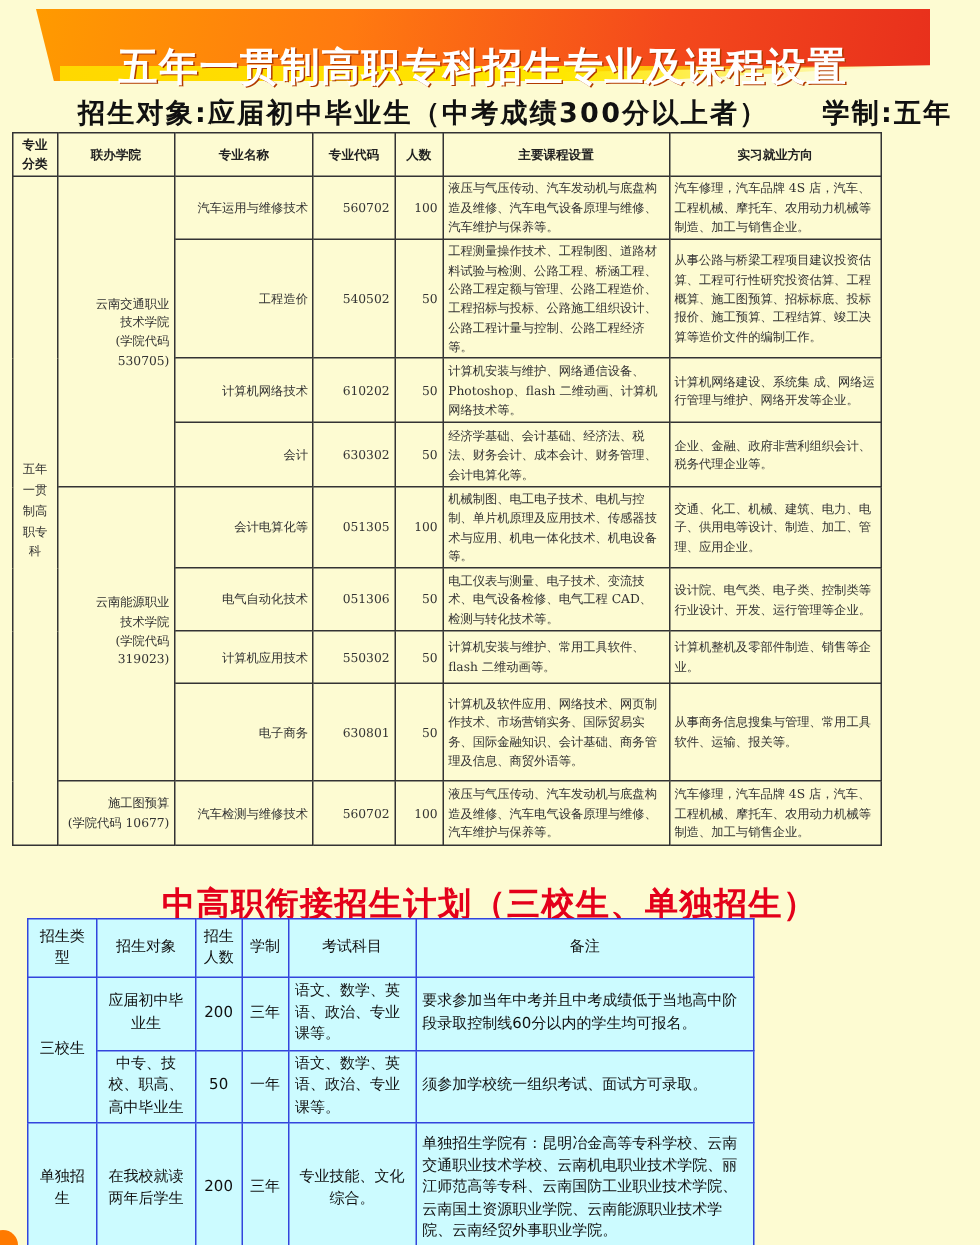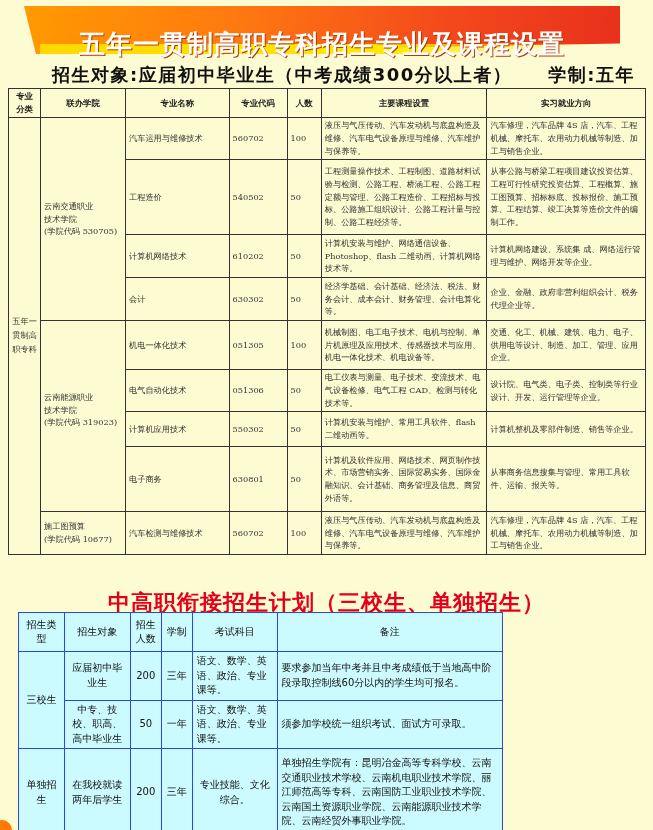--- a/index.html
+++ b/index.html
@@ -26,26 +26,26 @@
     text-shadow: 1px 1px 0 #b23a00;
   }
   .subline {
     position: absolute; left: 52px; top: 63px; width: 560px;
     font-family: "DejaVu Sans", sans-serif; font-weight: bold; font-size: 18px;
     color: #111; letter-spacing: 1.5px; white-space: nowrap;
   }
   .subline .gap { display: inline-block; width: 36px; }
 
   table { border-collapse: collapse; position: absolute; }
-  .t1 { left: 8px; top: 88px; width: 638px; font-size: 8.2px; color: #333; }
+  .t1 { left: 8px; top: 88px; width: 580px; font-size: 8.2px; color: #333; }
   .t1 td, .t1 th {
     border: 1px solid #333; padding: 1px 3px; vertical-align: middle; line-height: 1.55;
   }
   .t1 th { height: 24px; text-align: center; font-weight: bold; color: #222; font-size: 8.4px; }
-  .t1 .c { text-align: left; }
+  .t1 .c { text-align: right; }
   .t1 .l { text-align: left; }
   .t1 .cat { width: 24px; text-align: center; line-height: 1.7; }
 
   .section2 {
     position: absolute; left: 0; top: 588px; width: 653px; text-align: center;
     font-family: "DejaVu Sans", sans-serif; font-weight: bold; font-size: 22px;
     color: #e4001a; letter-spacing: 1px;
   }
   .t2 { left: 18px; top: 612px; width: 485px; background: #ccfbff; font-family: "DejaVu Sans", sans-serif; font-size: 10px; color: #111; }
   .t2 td, .t2 th { border: 1px solid #3344dd; padding: 2px 4px; vertical-align: middle; line-height: 1.45; }
@@ -123,21 +123,21 @@
     <td class="l">经济学基础、会计基础、经济法、税法、财务会计、成本会计、财务管理、会计电算化等。</td>
     <td class="l">企业、金融、政府非营利组织会计、税务代理企业等。</td>
   </tr>
 
   <tr style="height:49px">
     <td class="c" rowspan="4" style="vertical-align:top;padding-top:70px">
       <div>云南能源职业</div>
       <div>技术学院</div>
       <div>(学院代码 319023)</div>
     </td>
-    <td class="c">机电一体化技术</td>
+    <td class="c">会计电算化等</td>
     <td class="c">051305</td>
     <td class="c">100</td>
     <td class="l">机械制图、电工电子技术、电机与控制、单片机原理及应用技术、传感器技术与应用、机电一体化技术、机电设备等。</td>
     <td class="l">交通、化工、机械、建筑、电力、电子、供用电等设计、制造、加工、管理、应用企业。</td>
   </tr>
   <tr style="height:42px">
     <td class="c">电气自动化技术</td>
     <td class="c">051306</td>
     <td class="c">50</td>
     <td class="l">电工仪表与测量、电子技术、变流技术、电气设备检修、电气工程 CAD、检测与转化技术等。</td>

